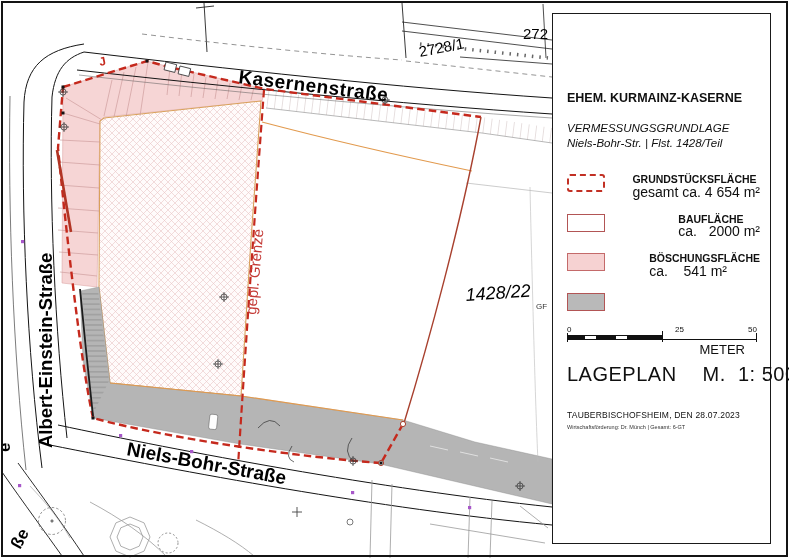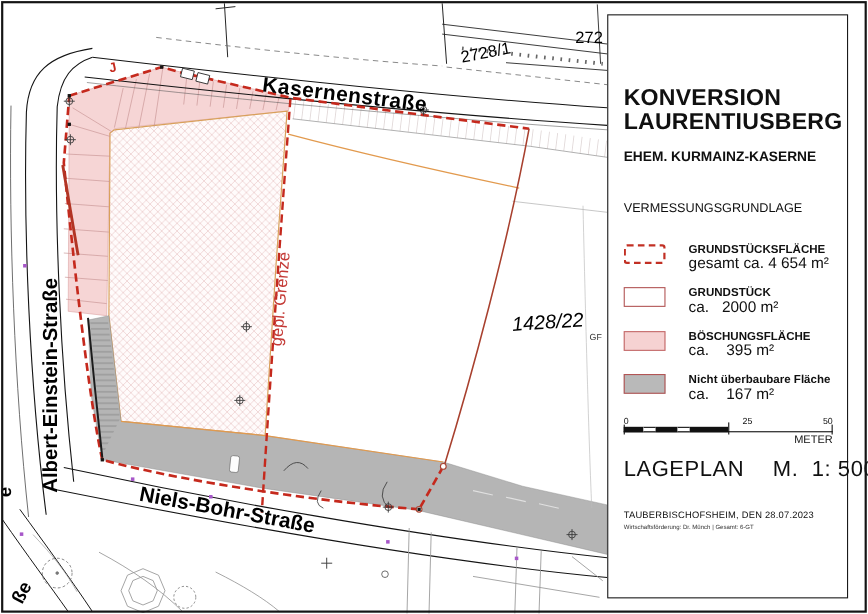--- a/index.html
+++ b/index.html
@@ -6,39 +6,39 @@
   .page{position:relative;width:789px;height:558px;background:#fff;overflow:hidden;
         font-family:"Liberation Sans",sans-serif;color:#101010;}
   svg.map{position:absolute;left:0;top:0;}
   .frame{position:absolute;left:1px;top:1px;right:1px;bottom:1px;border:2px solid #141414;pointer-events:none;}
 
   
   .panel{position:absolute;left:552px;top:13px;width:219px;height:531px;background:#fff;
          border:1.6px solid #1a1a1a;box-sizing:border-box;padding:64px 10px 0 14px;}
   .title{font-size:21px;font-weight:bold;line-height:22px;letter-spacing:.2px;}
   .subtitle{margin-top:13px;font-size:12.5px;font-weight:bold;}
-  .block2{margin-top:34px;font-size:11.5px;line-height:14.5px;}
+  .block2{margin-top:16px;font-size:11.5px;line-height:14.5px;font-style:italic;}
   .legend{margin-top:23px;}
-  .legend-row{display:flex;align-items:flex-start;margin-bottom:15px;}
+  .legend-row{display:flex;align-items:flex-start;margin-bottom:15px;justify-content:space-between;}
   .swatch{width:38px;height:18px;margin-right:21px;flex:none;margin-top:1px;box-sizing:border-box;}
   .sw-dashed{border:2.6px dashed #c23024;background:#fff;border-radius:3px;}
   .sw-bau{border:1px solid #b25555;background:#fff;}
   .sw-boesch{border:1px solid #c46a6a;background:#f6d2d2;}
   .sw-grau{border:1px solid #b25555;background:#b9b9b9;}
   .legend-name{font-size:10.5px;font-weight:bold;line-height:12.5px;}
   .legend-val{font-size:14px;line-height:12px;white-space:pre;}
   
   .scalebar{position:relative;margin-top:12px;width:190px;height:28px;}
   .sb-line{position:absolute;top:13px;left:0;right:0;height:1.5px;background:#111;}
   .sb-blocks{position:absolute;top:9px;left:0;width:95px;height:5px;display:flex;}
   .sb-blocks span{display:block;height:5px;}
   .sb-b{background:#111;} .sb-w{background:#fff;border-top:1px solid #111;border-bottom:1px solid #111;box-sizing:border-box;}
   .sb-tick{position:absolute;width:1.2px;height:9px;background:#111;top:7px;}
   .sb-num{position:absolute;top:-1px;font-size:8px;}
-  .sb-meter{position:absolute;right:0;top:16px;font-size:10px;}
+  .sb-meter{position:absolute;right:12px;top:16px;font-size:13px;}
   .lageplan-row{margin-top:9px;font-size:20px;letter-spacing:.5px;display:flex;align-items:center;}
   .lp-scale{margin-left:26px;white-space:pre;}
   .date{margin-top:24px;font-size:8.5px;letter-spacing:.2px;}
   .credit{margin-top:4px;font-size:5.5px;color:#333;}
 </style>
 </head>
 <body>
 
 <div class="page">
 
@@ -178,58 +178,51 @@
       <text transform="translate(420,57) rotate(-11)" font-size="15">2728/1</text>
       <text x="523" y="39" font-size="15">272</text>
       <text transform="translate(466,301) rotate(-4)" font-size="18" font-style="italic">1428/22</text>
       <text x="536" y="309" font-size="8" fill="#333">GF</text>
       <text transform="translate(256,315) rotate(-85)" font-size="15" fill="#c43a36">gepl. Grenze</text>
       <text transform="translate(100,66) rotate(-12)" font-size="12" font-weight="bold" fill="#c5291d">J</text>
     </g>
   </svg>
 
   <div class="panel">
-    <div class="title">
-      <div>KONVERSION</div>
-      <div>LAURENTIUSBERG</div>
-    </div>
     <div class="subtitle">EHEM. KURMAINZ-KASERNE</div>
 
     <div class="block2">
       <div>VERMESSUNGSGRUNDLAGE</div>
+      <div>Niels-Bohr-Str. | Flst. 1428/Teil</div>
     </div>
 
     <div class="legend">
       <div class="legend-row">
         <div class="swatch sw-dashed"></div>
         <div>
           <div class="legend-name">GRUNDSTÜCKSFLÄCHE</div>
           <div class="legend-val">gesamt ca. 4 654 m²</div>
         </div>
       </div>
       <div class="legend-row">
         <div class="swatch sw-bau"></div>
         <div>
-          <div class="legend-name">GRUNDSTÜCK</div>
+          <div class="legend-name">BAUFLÄCHE</div>
           <div class="legend-val">ca.   2000 m²</div>
         </div>
       </div>
       <div class="legend-row">
         <div class="swatch sw-boesch"></div>
         <div>
           <div class="legend-name">BÖSCHUNGSFLÄCHE</div>
-          <div class="legend-val">ca.    395 m²</div>
+          <div class="legend-val">ca.    541 m²</div>
         </div>
       </div>
       <div class="legend-row">
         <div class="swatch sw-grau"></div>
-        <div>
-          <div class="legend-name">Nicht überbaubare Fläche</div>
-          <div class="legend-val">ca.    167 m²</div>
-        </div>
       </div>
     </div>
 
     <div class="scalebar">
       <span class="sb-num" style="left:0">0</span>
       <span class="sb-num" style="left:108px">25</span>
       <span class="sb-num" style="right:0">50</span>
       <div class="sb-line"></div>
       <div class="sb-blocks">
         <span class="sb-b" style="width:18px"></span>

